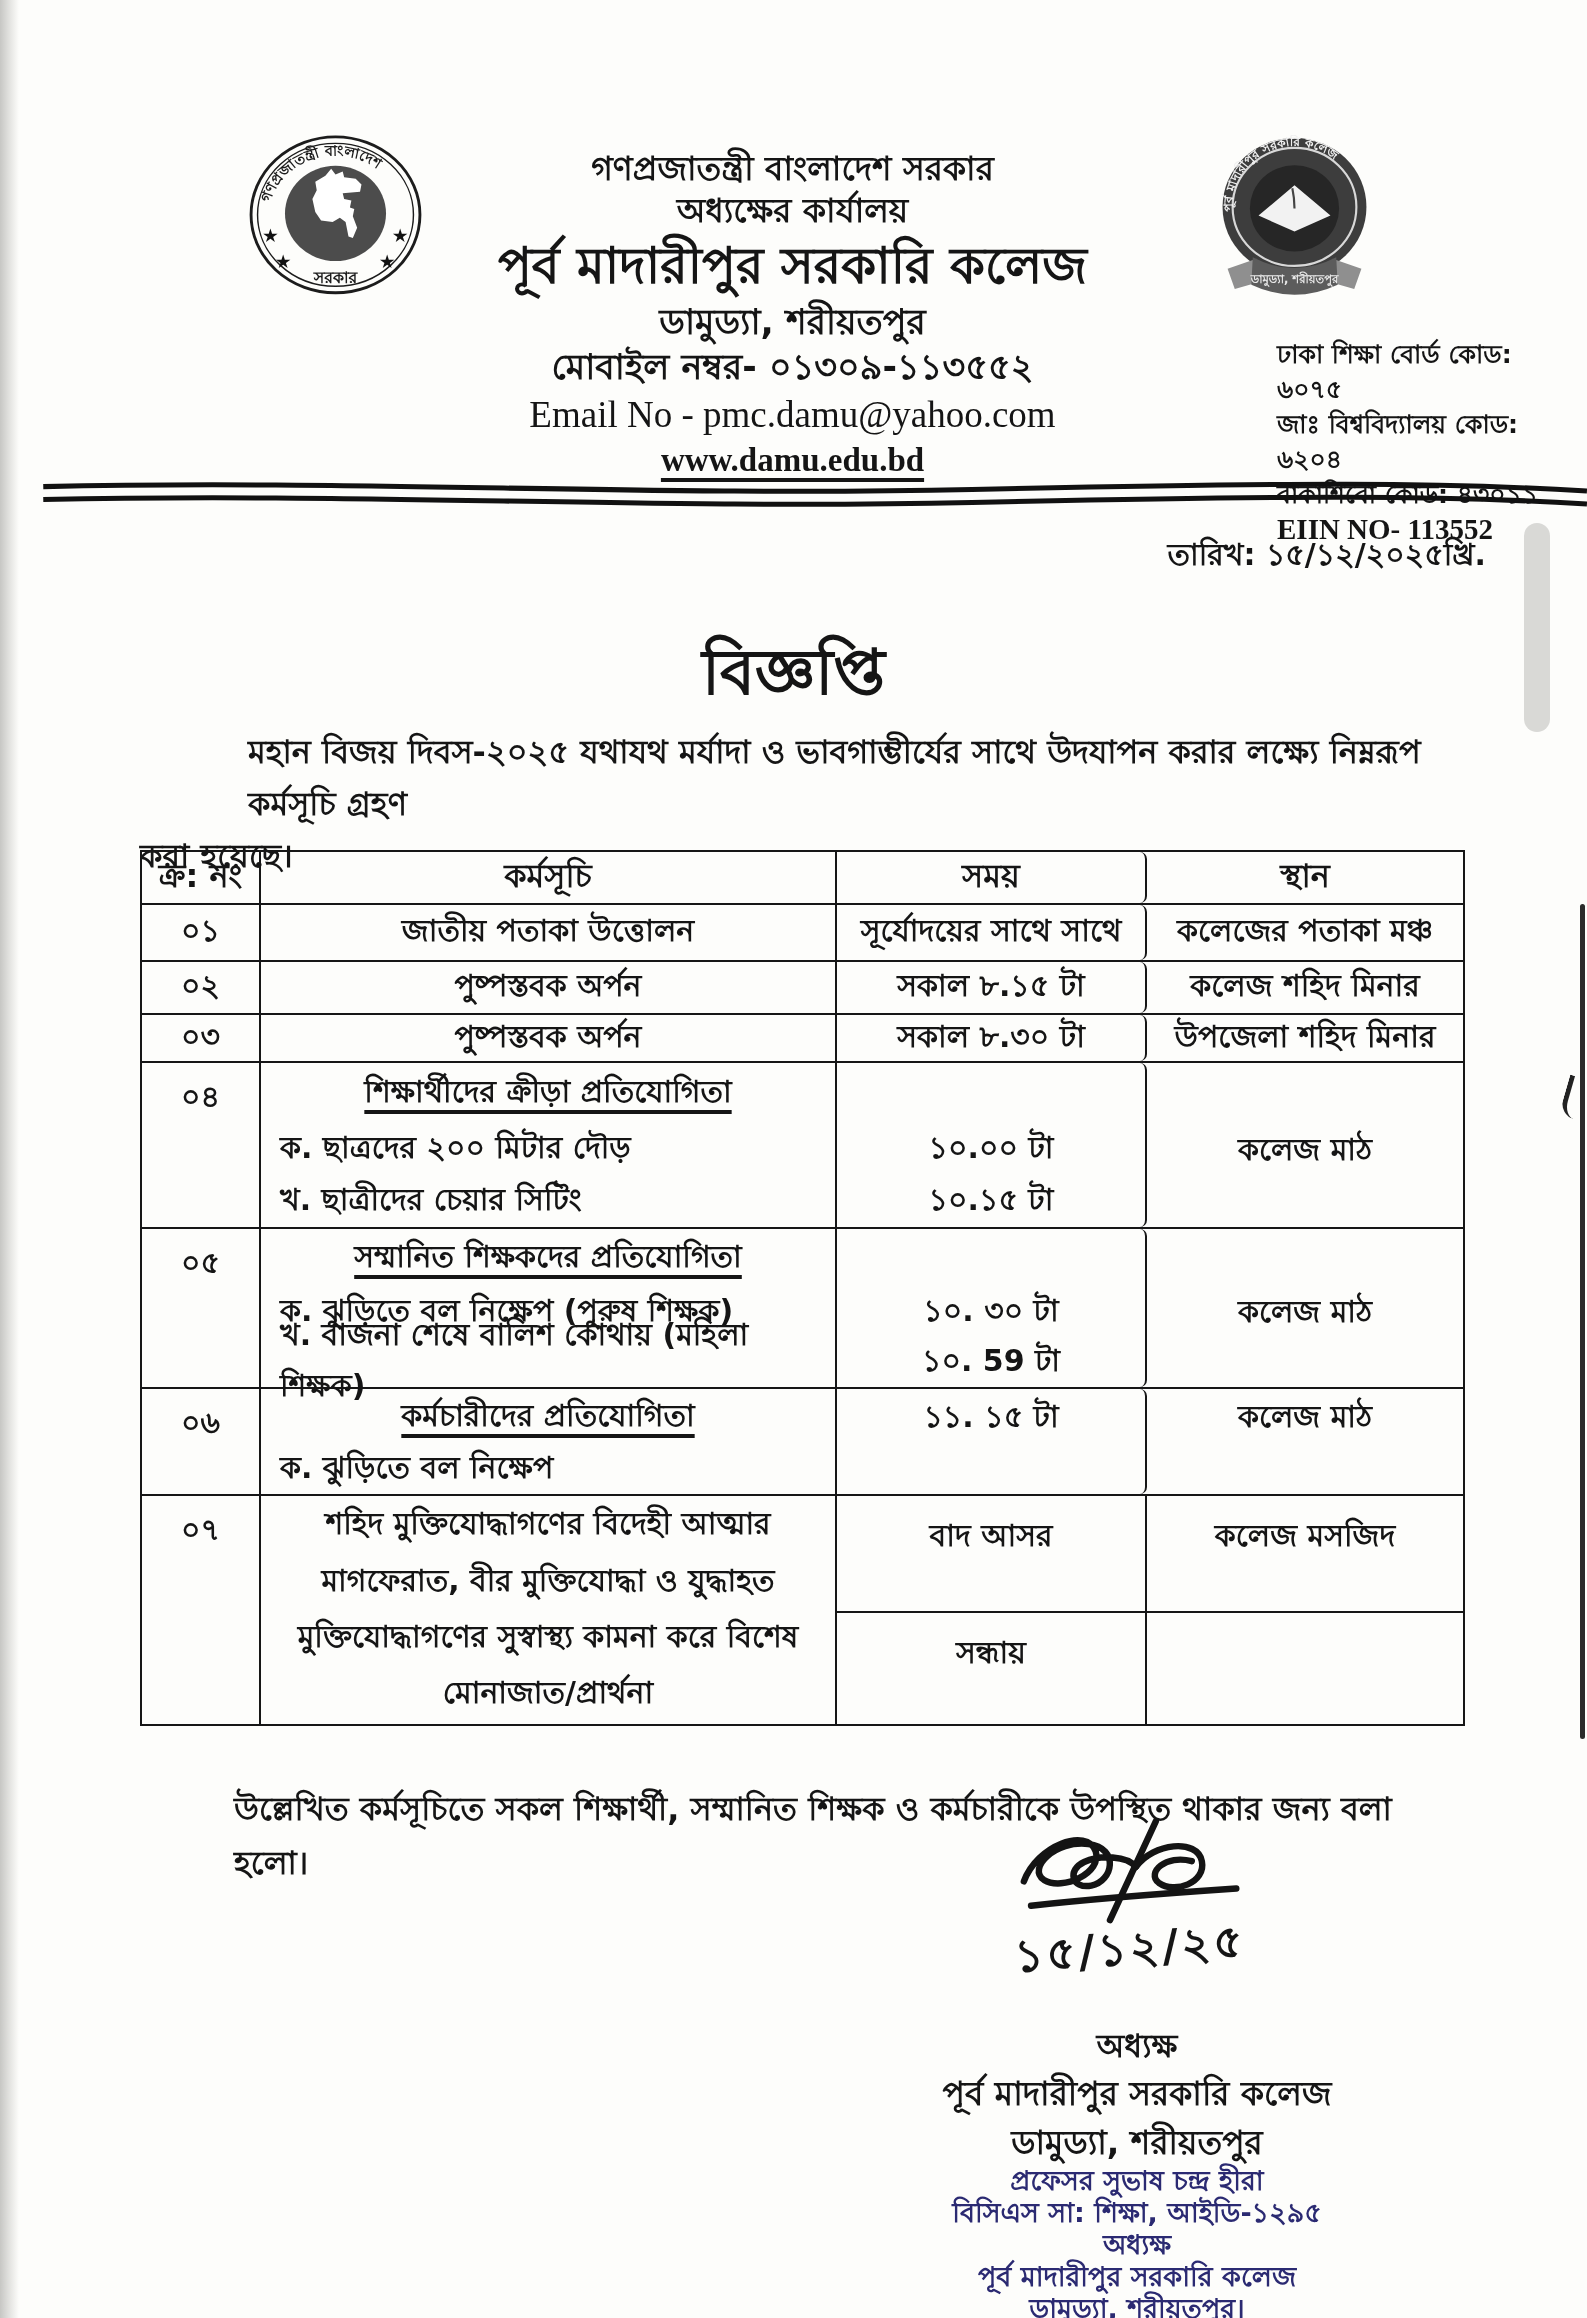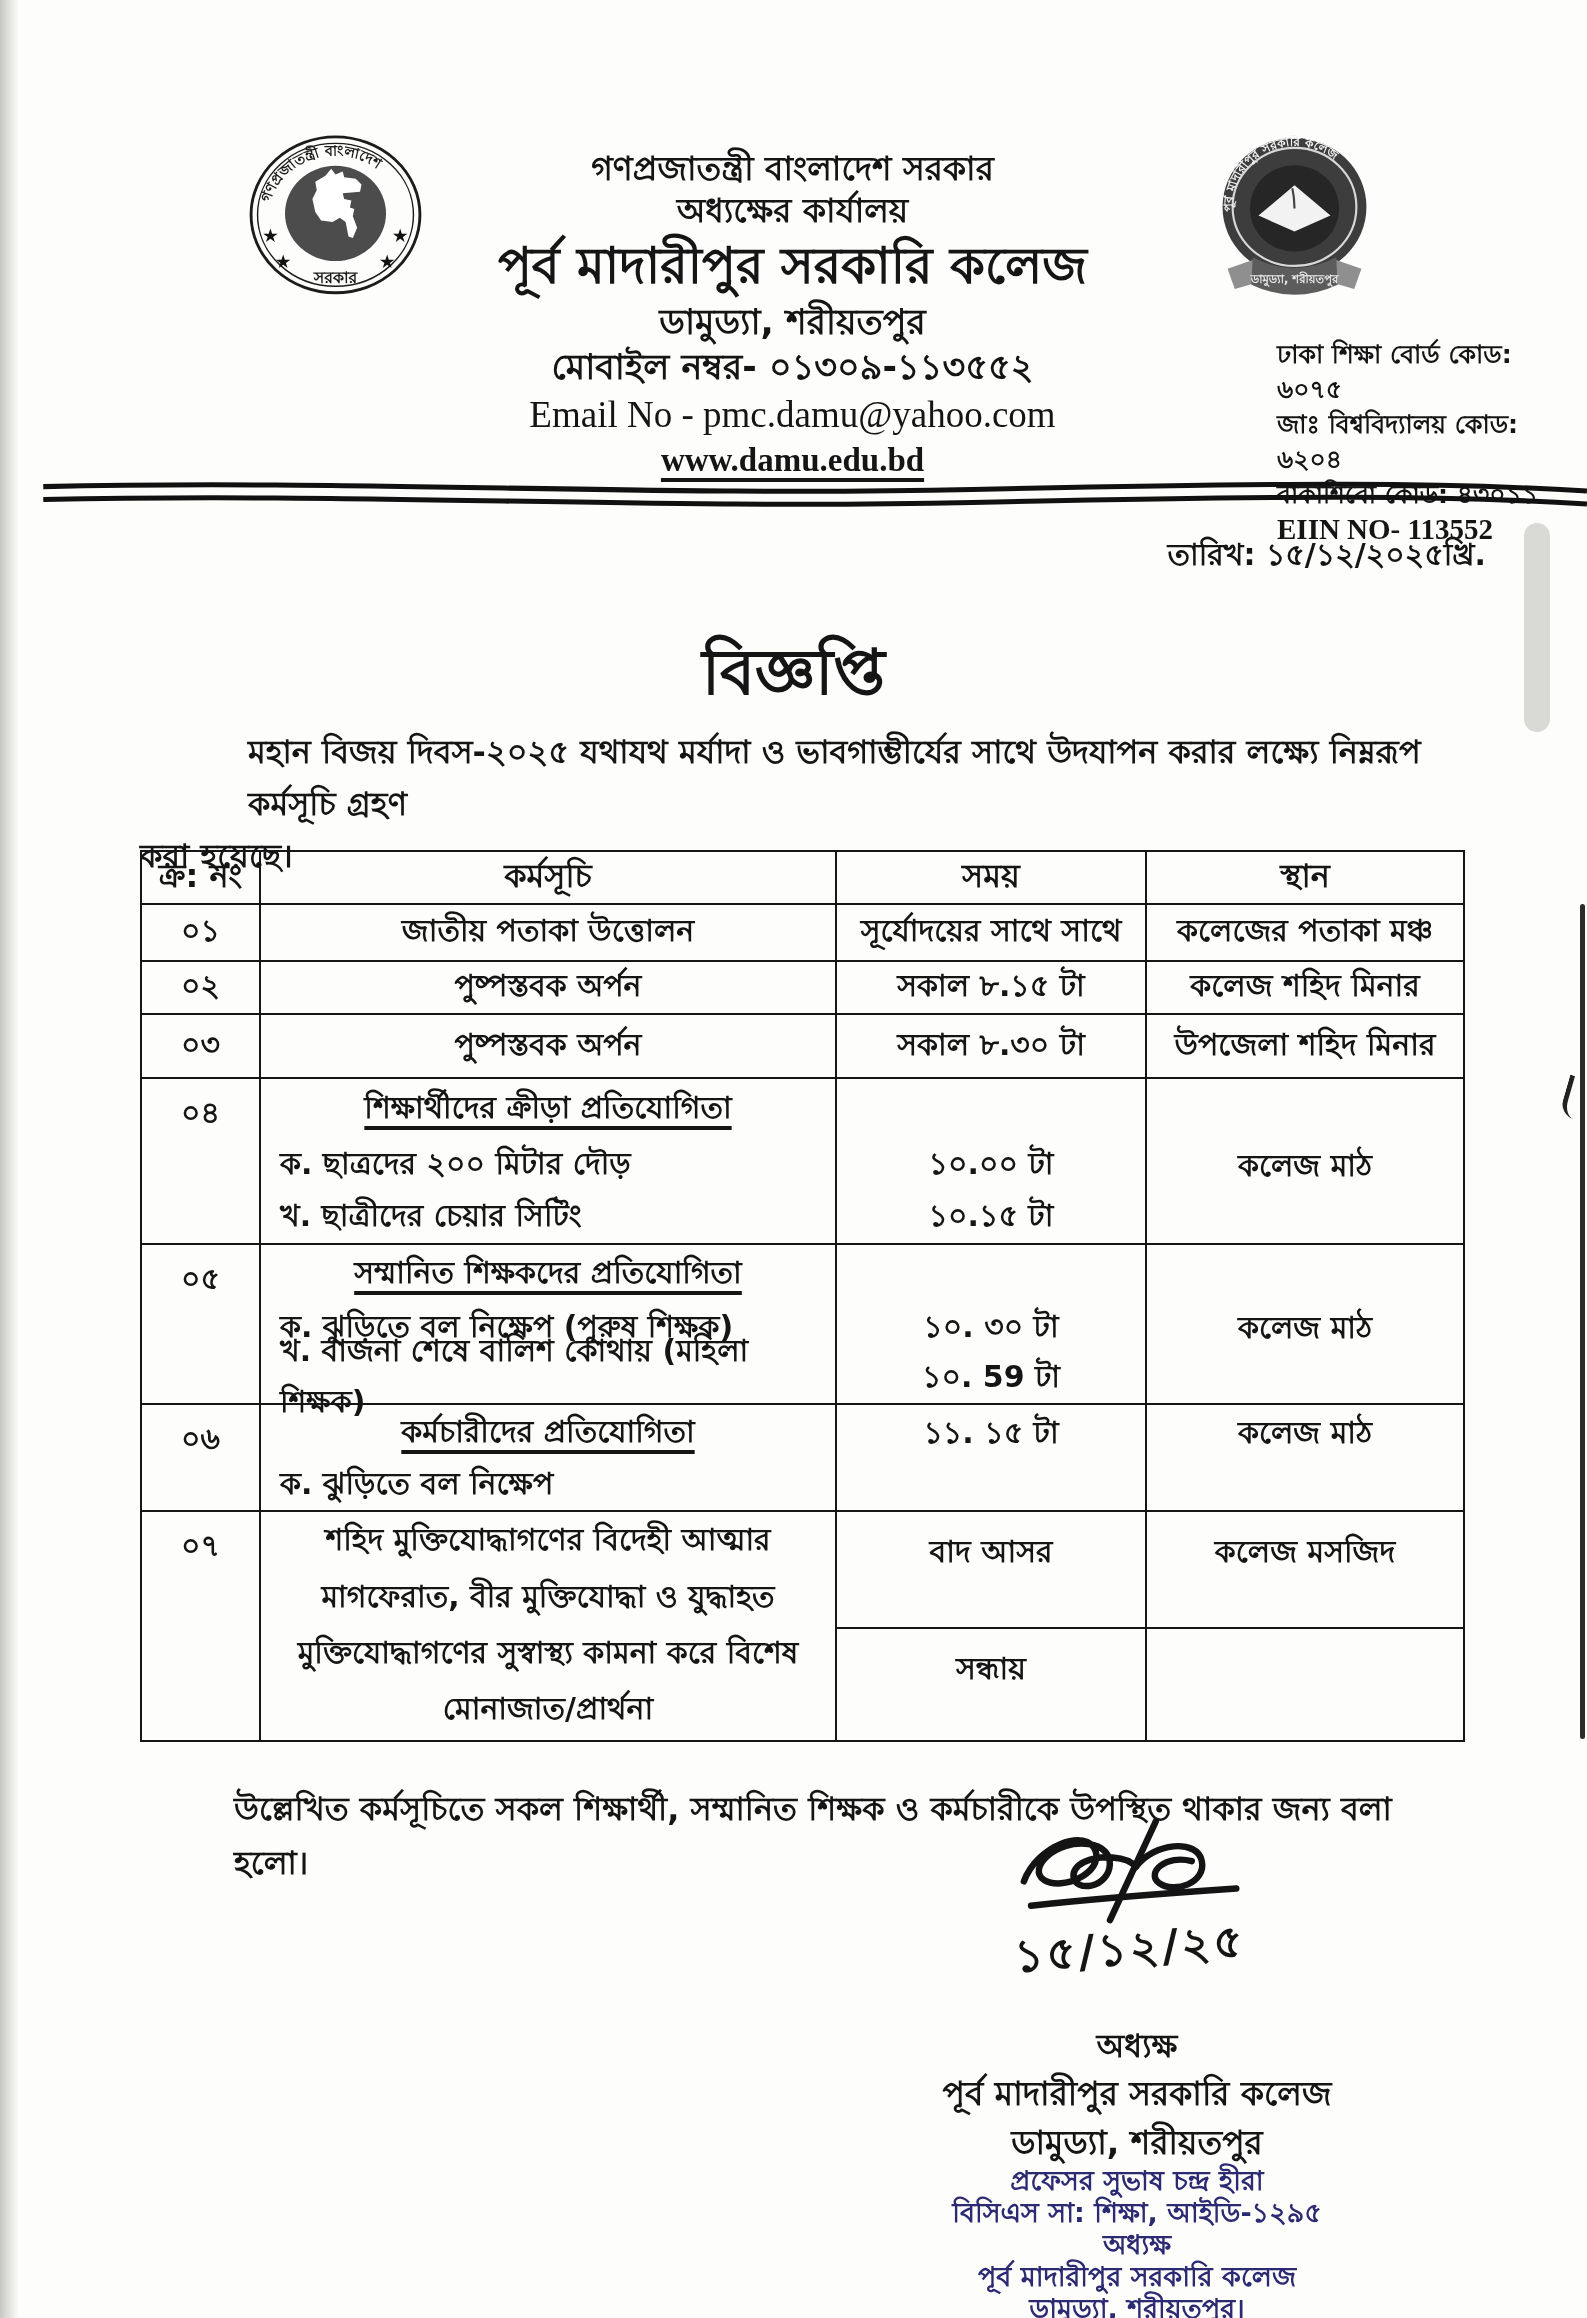--- a/index.html
+++ b/index.html
@@ -36,21 +36,21 @@
   .intro{left:140px;top:726px;width:1332px;font-size:32px;line-height:52px;font-weight:600;}
   .intro .l1{padding-left:108px;}
   
   .tbl{left:140px;top:850px;width:1325px;border:2.9px solid #161616;box-sizing:border-box;background:transparent;}
   .trow{display:flex;border-bottom:2.9px solid #161616;box-sizing:border-box;}
   .trow:last-child{border-bottom:none;}
   .cell{box-sizing:border-box;border-right:2.2px solid #161616;display:flex;flex-direction:column;}
   .cell:last-child{border-right:none;}
   .c-sl{width:119px;}
   .c-prog{width:576px;}
-  .c-time{width:310px;}
+  .c-time{width:310px;border-radius:7px;}
   .c-place{flex:1;}
   .vcenter{justify-content:center;align-items:center;}
   .vtop{justify-content:flex-start;align-items:center;padding-top:10px;}
   .tbl .line{display:flex;align-items:center;box-sizing:border-box;}
   .tbl .line.c{justify-content:center;}
   .tbl .line.l{justify-content:flex-start;padding-left:19px;}
   .tcell-text{font-size:30px;font-weight:700;}
   .th{font-size:32px;font-weight:700;}
   .u{text-decoration:underline;text-decoration-thickness:3.6px;text-underline-offset:8px;}
   .subcol{display:flex;flex-direction:column;flex:1;}
@@ -190,21 +190,21 @@
           <span class="tcell-text">পুষ্পস্তবক অর্পন</span>
         </div>
       <div class="cell c-time vcenter">
           <span class="tcell-text">সকাল ৮.১৫ টা</span>
         </div>
       <div class="cell c-place vcenter">
           <span class="tcell-text">কলেজ শহিদ মিনার</span>
         </div>
     </div>
 
-    <div class="trow" style="height:64px;">
+    <div class="trow" style="height:48px;">
       <div class="cell c-sl vcenter">
           <span class="tcell-text">০৩</span>
         </div>
       <div class="cell c-prog vcenter">
           <span class="tcell-text">পুষ্পস্তবক অর্পন</span>
         </div>
       <div class="cell c-time vcenter">
           <span class="tcell-text">সকাল ৮.৩০ টা</span>
         </div>
       <div class="cell c-place vcenter">

